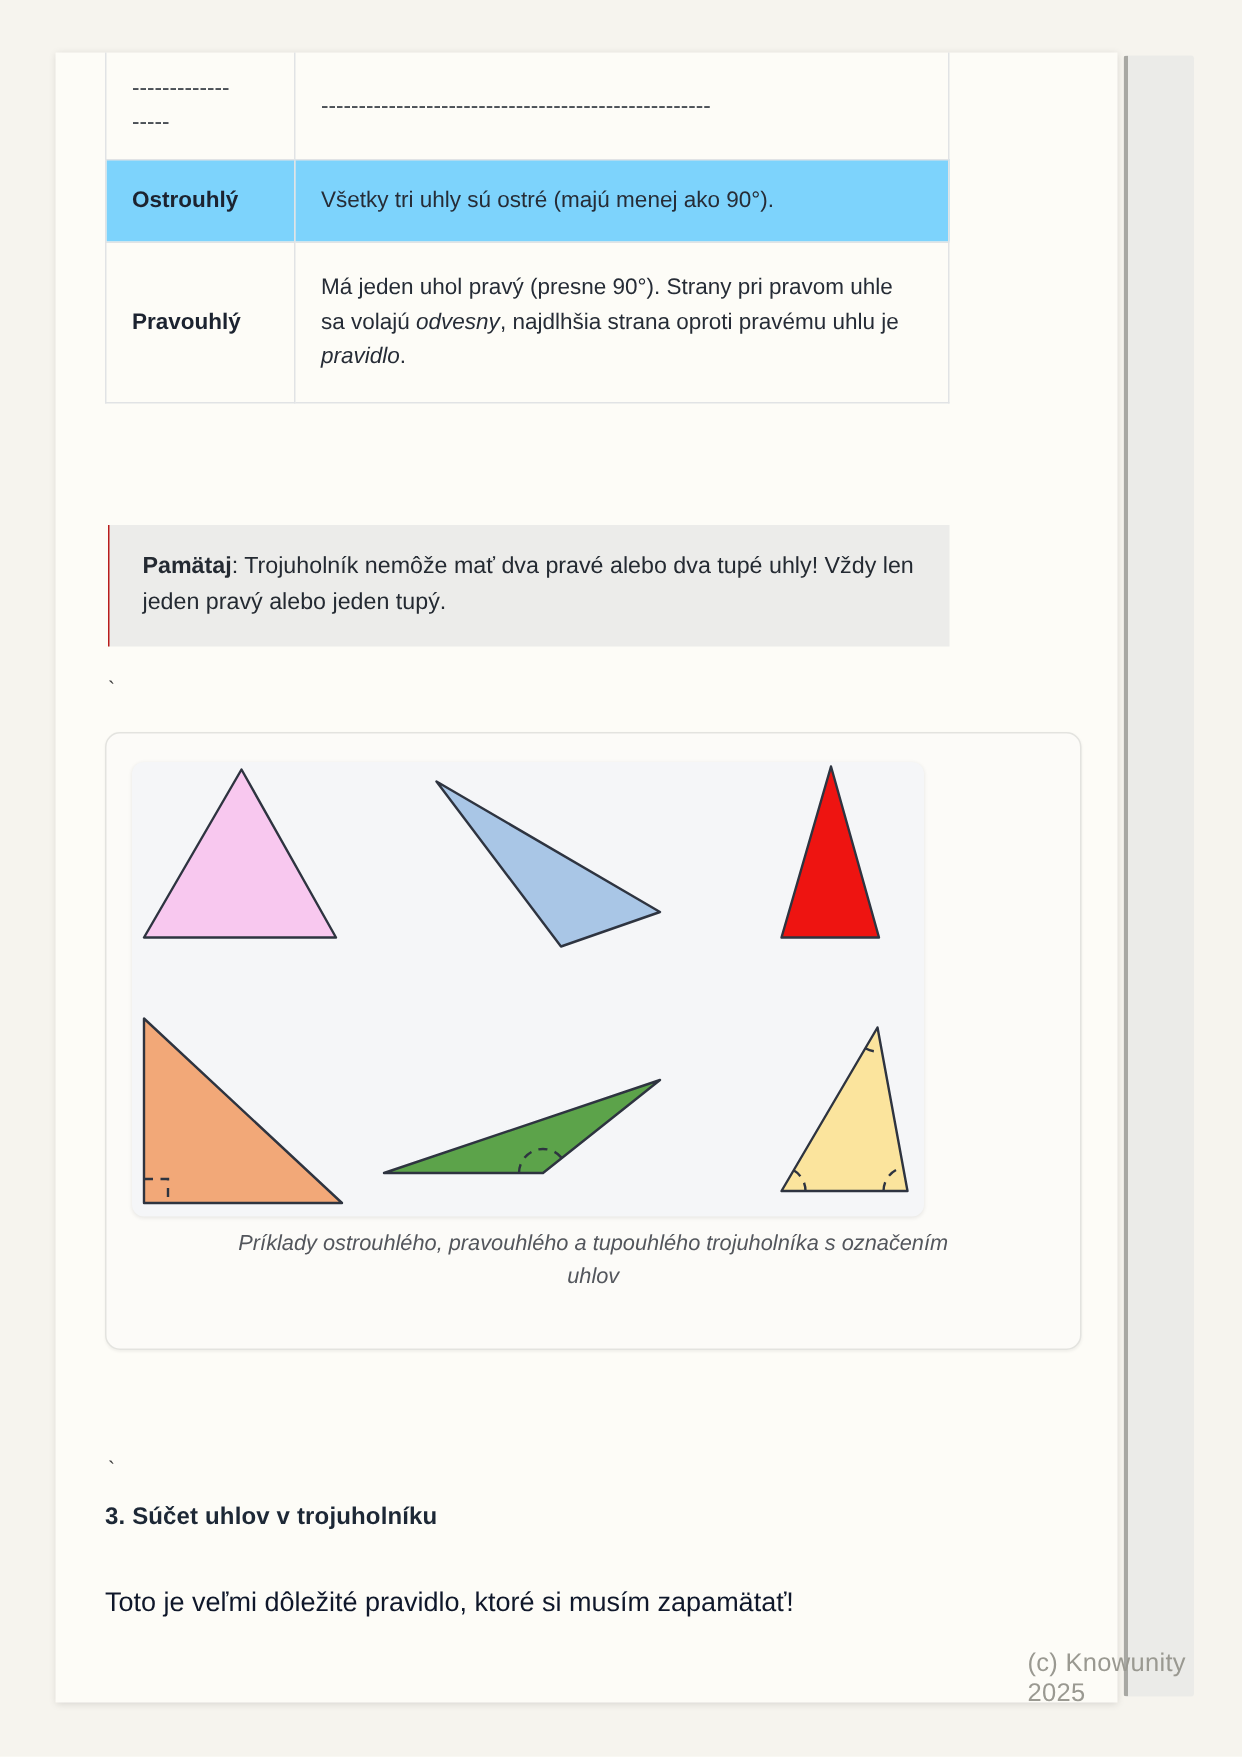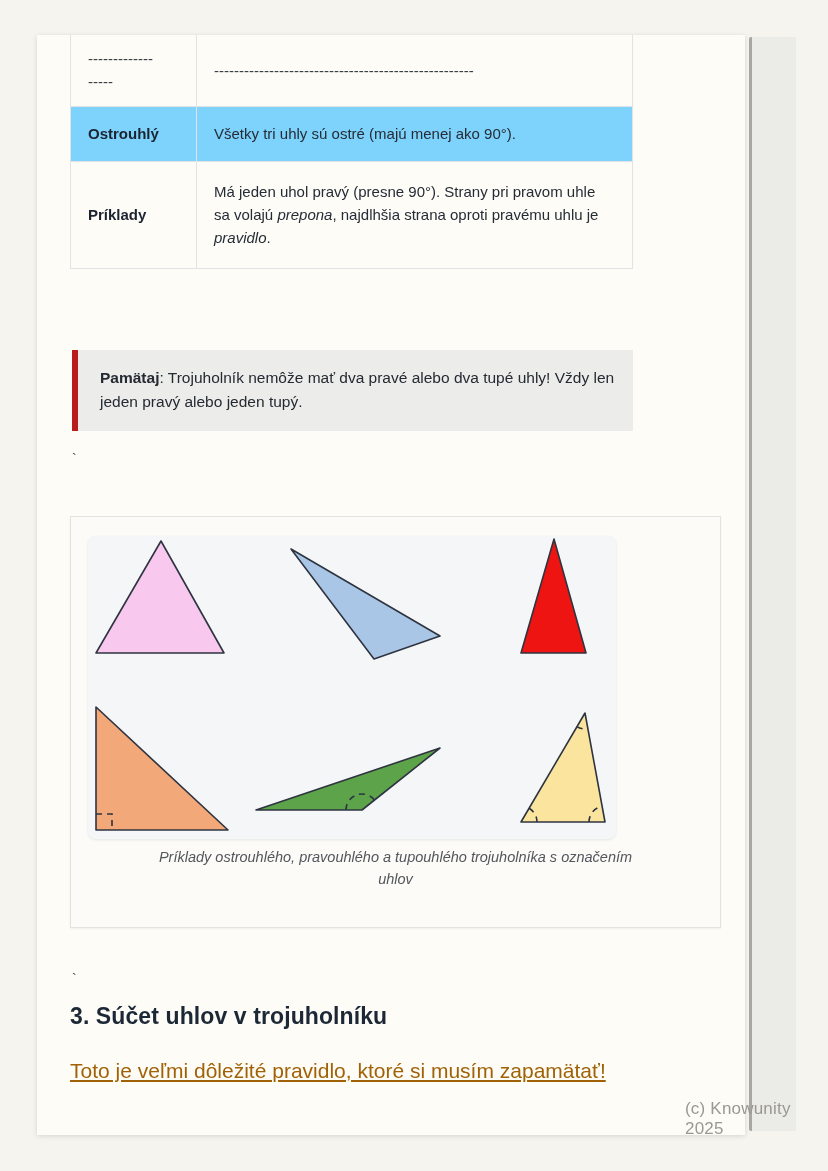--- a/index.html
+++ b/index.html
@@ -30,51 +30,51 @@
   .dict-table col.c1{width:126px;}
   .dict-table tr.alt td{background:#7dd3fc;}
   .term{font-weight:bold;color:#1c2330;}
   .dashes{color:#3a3f46;white-space:nowrap;}
   .r1{height:68px;}.r2{height:55px;}.r3{height:107px;}.r4{height:53px;}
   .dict-table em{font-style:italic;}
   .dict-table strong{font-weight:normal;}
   
   .note-callout{
     position:absolute;left:35px;top:315px;width:561px;box-sizing:border-box;
-    background:#ececea;border-left:6px solid #b91c1c;
+    background:#ececea;border-left:1px solid #b91c1c;
     padding:16px 8px 16px 22px;font-size:15.5px;line-height:1.58;color:#242a32;
   }
   .note-callout strong{font-weight:bold;}
   
   .stray-tick{position:absolute;left:35px;font-size:14px;color:#3c3c3c;}
   .tick1{top:416px;}
   .tick2{top:936px;}
   
   .figure-card{
-    position:absolute;left:33px;top:481px;width:651px;height:412px;box-sizing:border-box;
-    background:#fcfbf8;border:1px solid #e3e3df;border-radius:0;
+    position:absolute;left:33px;top:453px;width:651px;height:412px;box-sizing:border-box;
+    background:#fcfbf8;border:1px solid #e3e3df;border-radius:10px;
     box-shadow:0 1px 2px rgba(0,0,0,.05);
   }
   .figure-image{
     position:absolute;left:17px;top:19px;width:528px;height:303px;
     background:#f5f6f8;border-radius:8px;box-shadow:0 1px 3px rgba(0,0,0,.09);
   }
   .figure-image svg{display:block;width:528px;height:303px;}
   .figure-caption{
     position:absolute;left:50%;transform:translateX(-50%);top:330px;width:508px;
     text-align:center;font-style:italic;font-size:14.5px;line-height:1.5;color:#53565c;
   }
   
   .section-heading{
     position:absolute;left:33px;top:968px;margin:0;
-    font-size:23px;font-weight:bold;color:#1d2836;letter-spacing:.1px;
+    font-size:16px;font-weight:bold;color:#1d2836;letter-spacing:.1px;
   }
   .intro-paragraph{
     position:absolute;left:33px;top:1020px;margin:0;
-    font-size:21px;color:#a16207;line-height:1.5;text-decoration:underline;
+    font-size:18px;color:#0f172a;line-height:1.5;
   }
   
   .watermark{
     position:absolute;left:685px;top:1099px;z-index:3;
     font-size:17px;color:#9a9991;letter-spacing:.2px;
   }
 </style>
 </head>
 <body>
 
@@ -98,24 +98,24 @@
     <tr class="r2 alt">
       <td>
         <span class="term">Ostrouhlý</span>
       </td>
       <td>
         <span>Všetky tri uhly sú <strong>ostré</strong> (majú menej ako 90°).</span>
       </td>
     </tr>
     <tr class="r3">
       <td>
-        <span class="term">Príklady</span>
+        <span class="term">Pravouhlý</span>
       </td>
       <td>
-        <span>Má <strong>jeden</strong> uhol <strong>pravý</strong> (presne 90°). Strany pri pravom uhle sa volajú <em>prepona</em>, najdlhšia strana oproti pravému uhlu je <em>pravidlo</em>.</span>
+        <span>Má <strong>jeden</strong> uhol <strong>pravý</strong> (presne 90°). Strany pri pravom uhle sa volajú <em>odvesny</em>, najdlhšia strana oproti pravému uhlu je <em>pravidlo</em>.</span>
       </td>
     </tr>
   </tbody>
     </table>
 
   <div class="note-callout">
     <span><strong>Pamätaj</strong>: Trojuholník nemôže mať dva pravé alebo dva tupé uhly! Vždy len jeden pravý alebo jeden tupý.</span>
   </div>
 
   <div class="stray-tick tick1">`</div>

